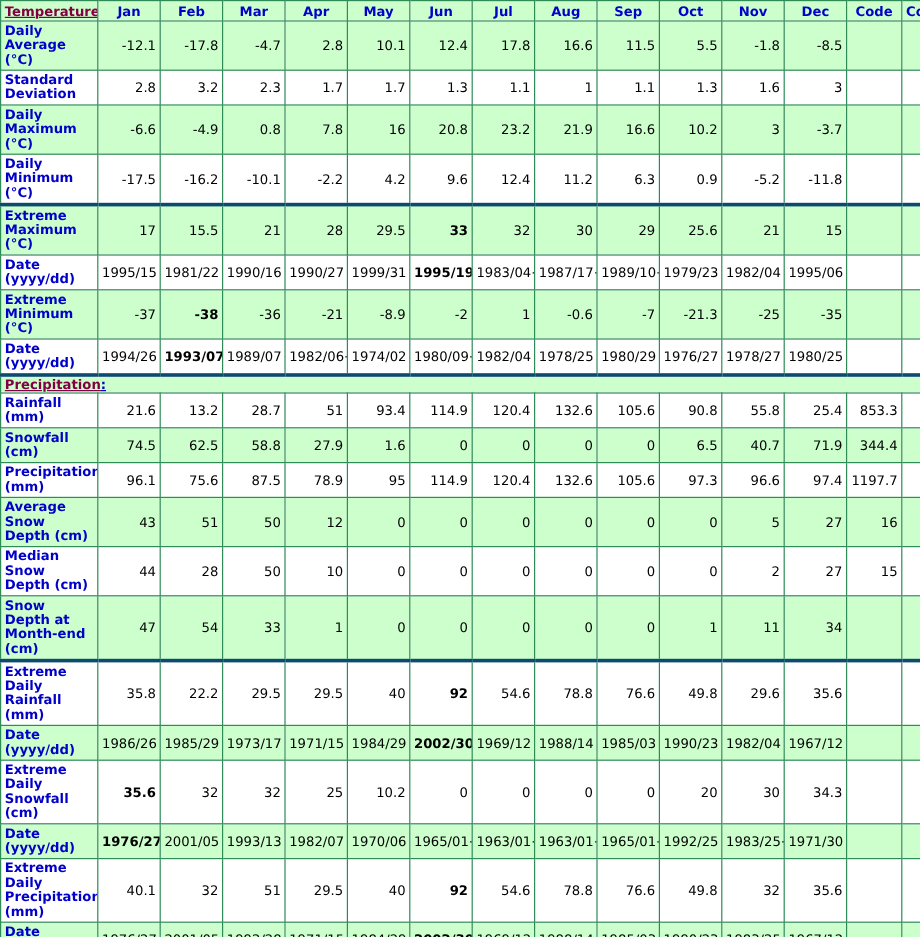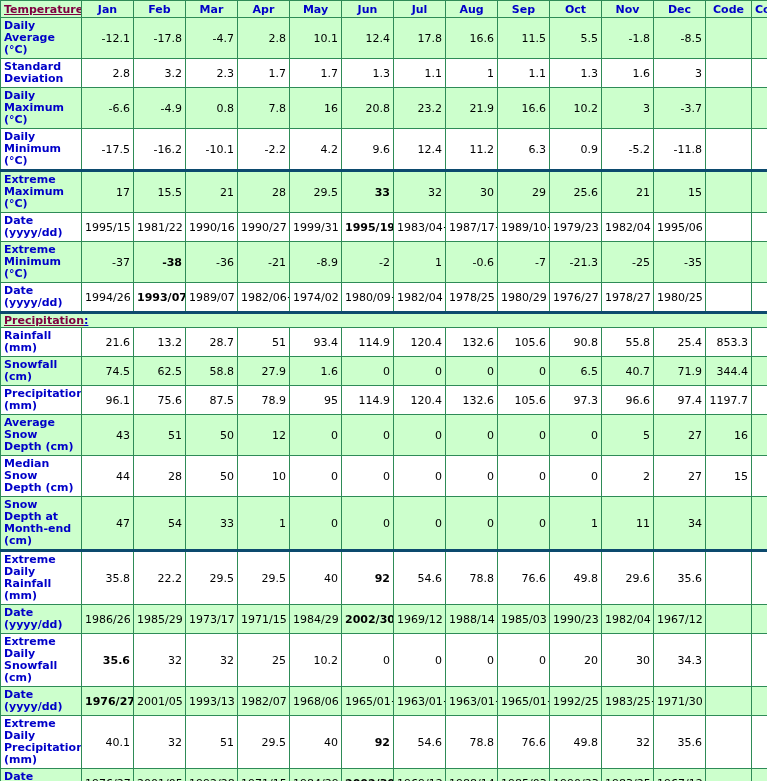--- a/index.html
+++ b/index.html
@@ -413,21 +413,21 @@
         <td class="val">34.3</td>
         <td class="val"></td>
         <td class="val"></td>
       </tr>
       <tr class="shaded">
         <td class="rowlabel">Date (yyyy/dd)</td>
         <td class="val bold">1976/27</td>
         <td class="val">2001/05</td>
         <td class="val">1993/13</td>
         <td class="val">1982/07</td>
-        <td class="val">1968/06</td>
+        <td class="val">1970/06</td>
         <td class="val">1965/01+</td>
         <td class="val">1963/01+</td>
         <td class="val">1963/01+</td>
         <td class="val">1965/01+</td>
         <td class="val">1992/25</td>
         <td class="val">1983/25+</td>
         <td class="val">1971/30</td>
         <td class="val"></td>
         <td class="val"></td>
       </tr>

